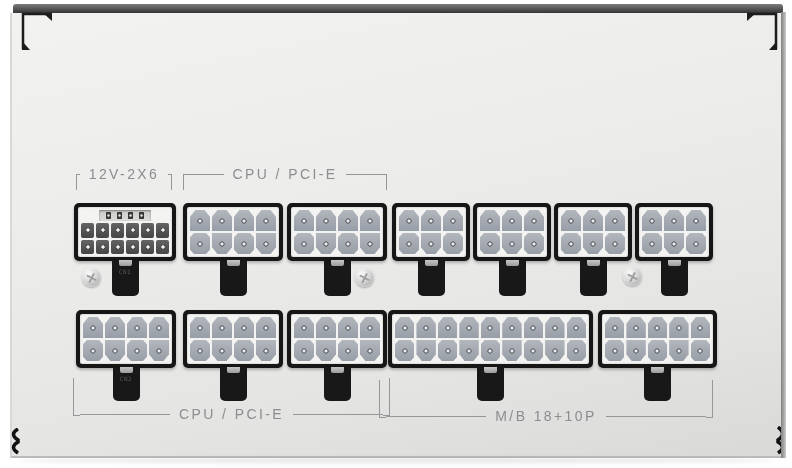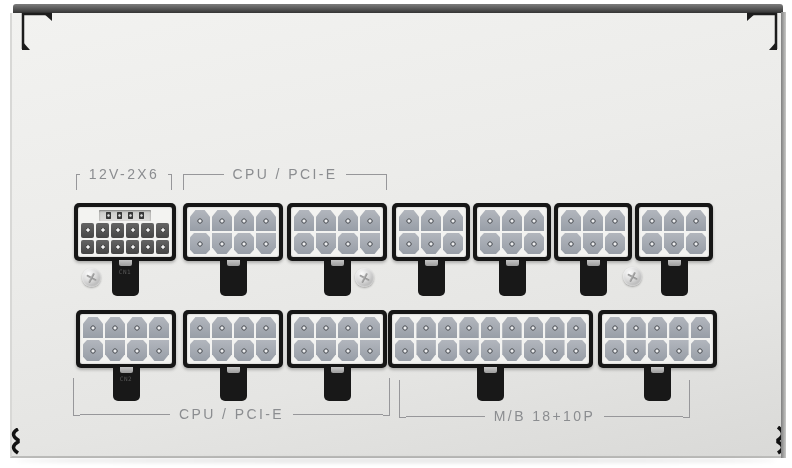--- a/index.html
+++ b/index.html
@@ -25,21 +25,21 @@
   .b-text{padding:0 9px;font-size:14px;line-height:16px;letter-spacing:2.4px;
           color:#8b8d90;white-space:nowrap;}
   .bracket.nolines{justify-content:space-between;}
   .bracket.up .b-leg{height:37px;margin-top:2px;border-top:none;border-bottom:1px solid #97979a;}
   .bracket.up .b-line{margin-top:38px;}
   .bracket.up .b-text{margin-top:30px;}
   .bk1{left:76px;top:166px;width:96px;}
   .bk2{left:183px;top:166px;width:204px;}
   .bk3{left:396px;top:166px;width:318px;}
   .bk4{left:73px;top:376px;width:317px;}
-  .bk5{left:399px;top:378px;width:291px;}
+  .bk5{left:379px;top:378px;width:334px;}
   
   .conn{position:absolute;background:#161616;border-radius:5px;height:58px;
         box-shadow:0 2px 3px rgba(0,0,0,.25);}
   .cbody{position:absolute;left:4px;right:4px;top:4px;bottom:4px;background:#f3f3f1;
          border-radius:2px;display:flex;flex-direction:column;padding:3px;gap:2px;
          box-shadow:inset 0 0 2px rgba(0,0,0,.25);}
   .pgrid{flex:1;display:grid;grid-template-columns:repeat(var(--c),1fr);gap:2px;}
   .cell{position:relative;background:linear-gradient(180deg,#b2b6bd,#989ea7);}
   .cell::after{content:"";position:absolute;left:50%;top:50%;width:6px;height:6px;margin:-3px 0 0 -3px;
         border-radius:50%;

